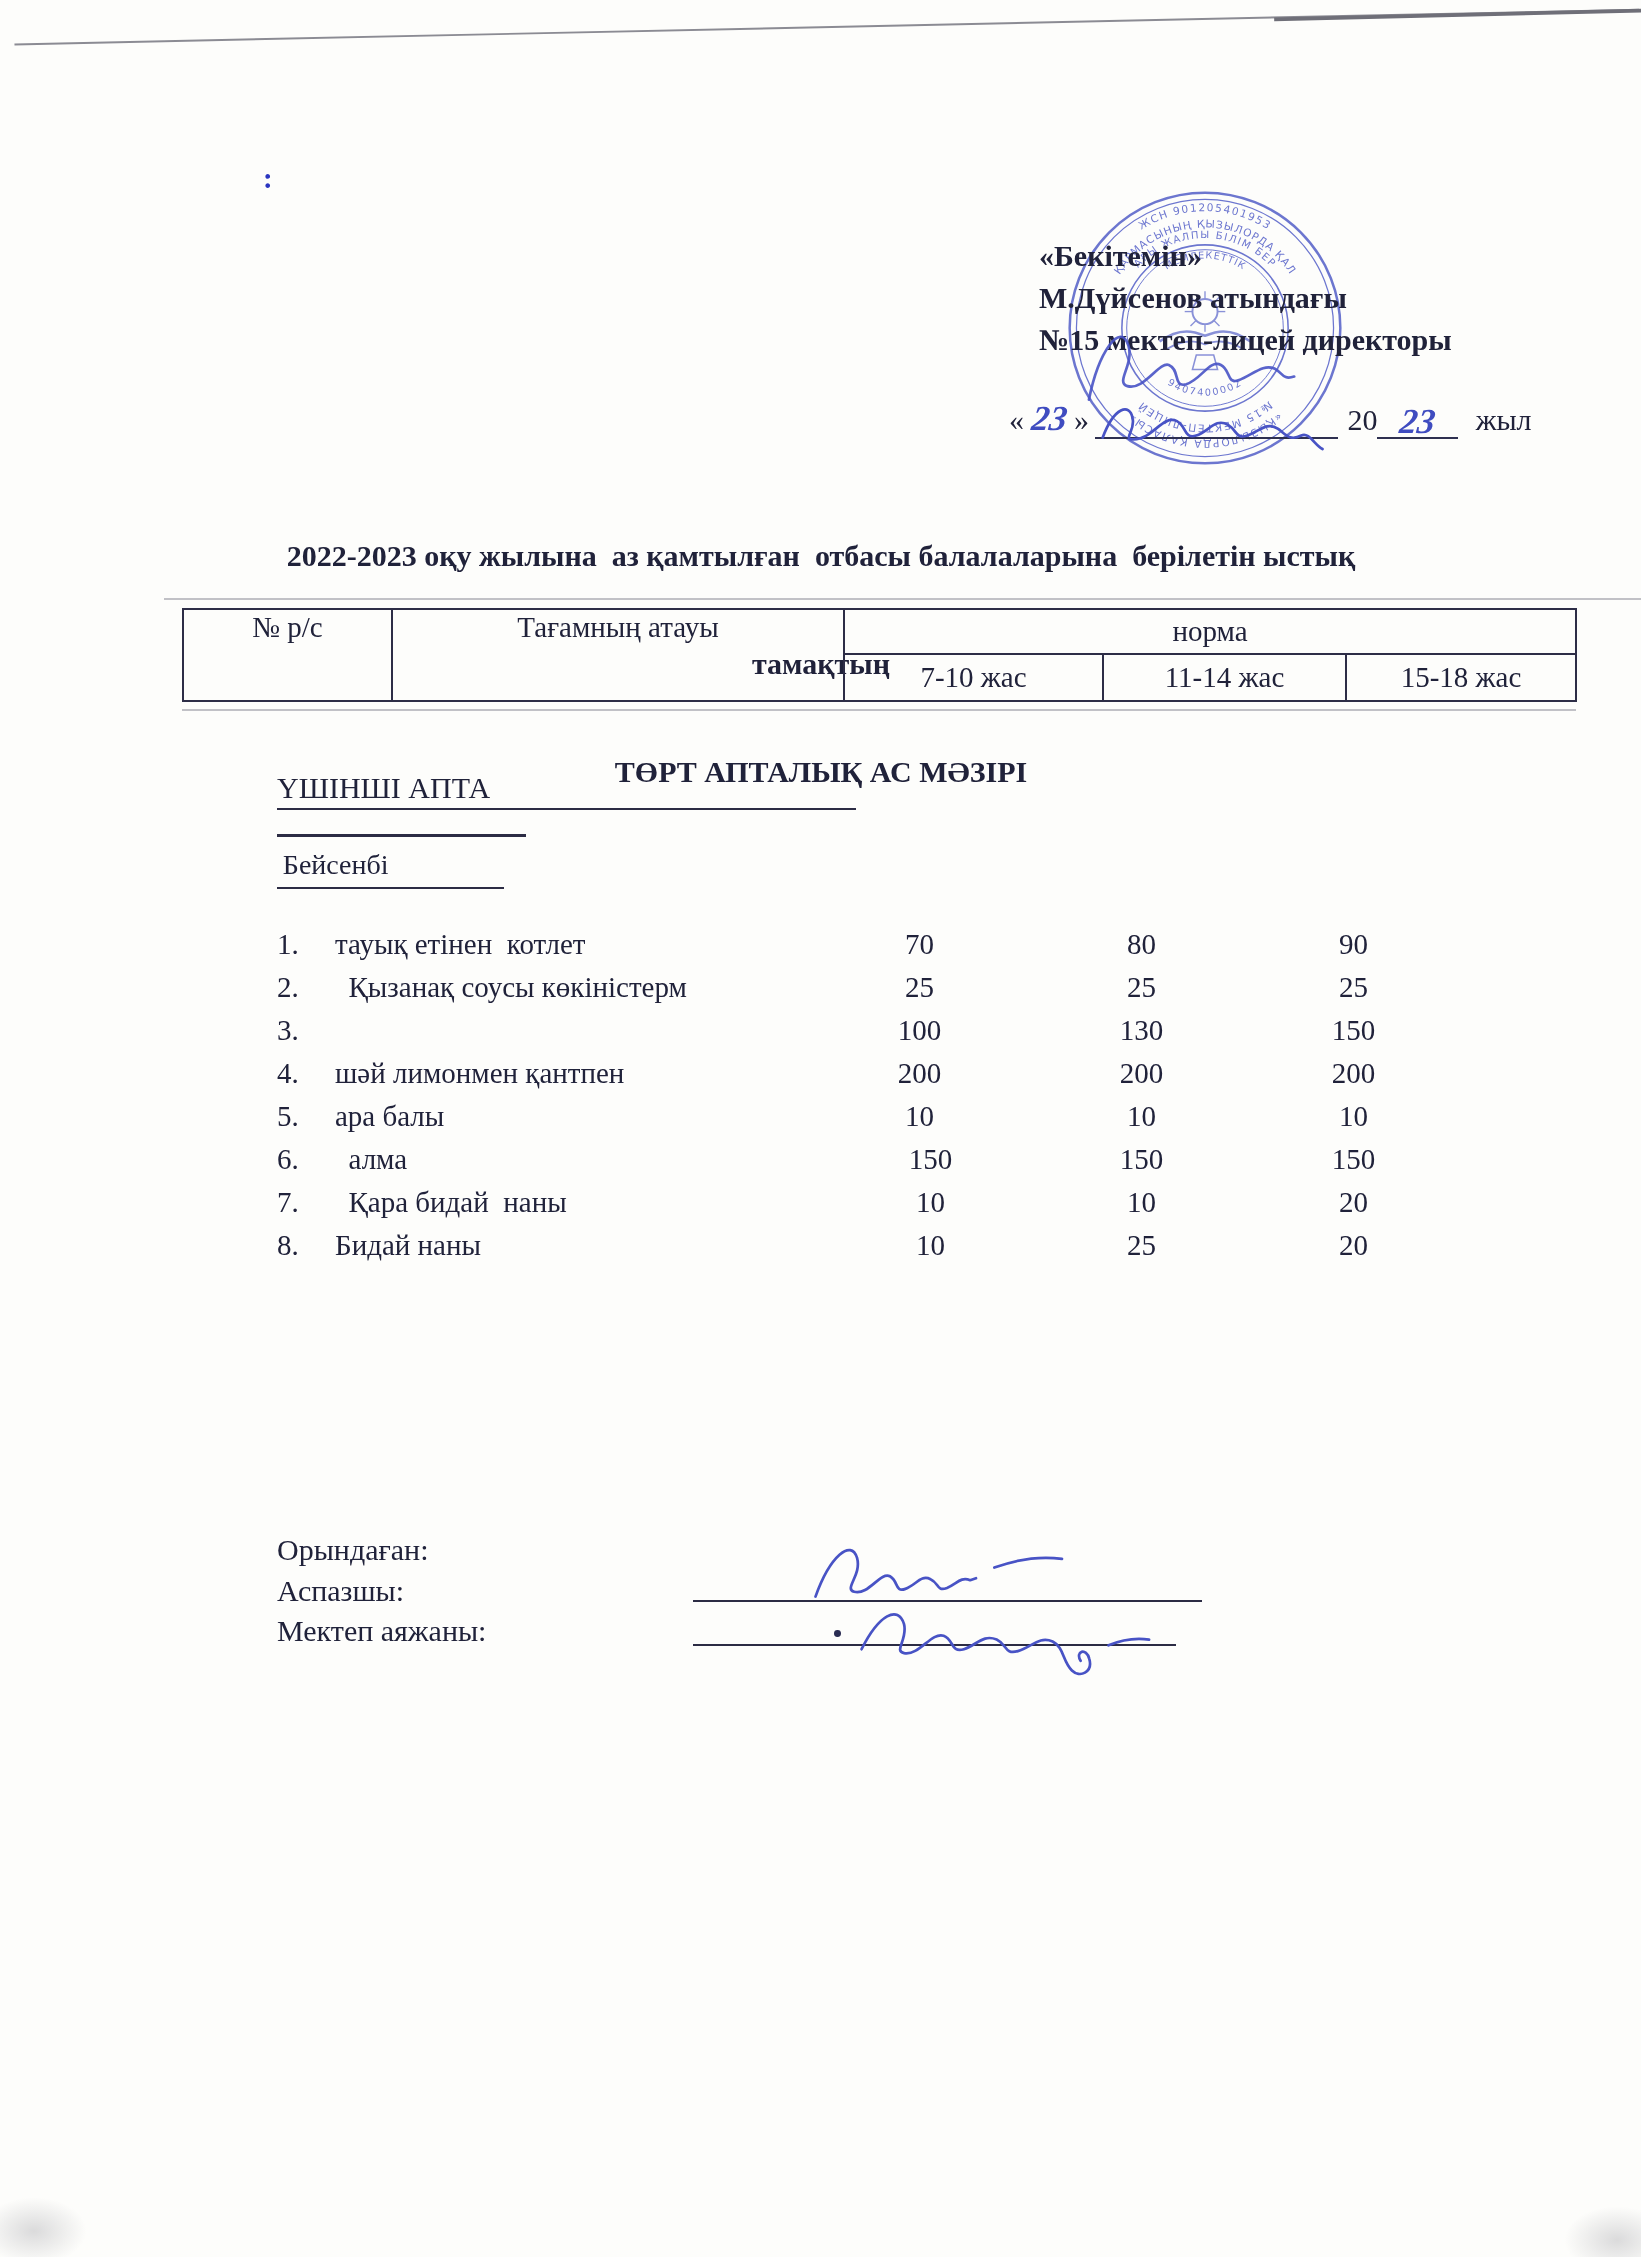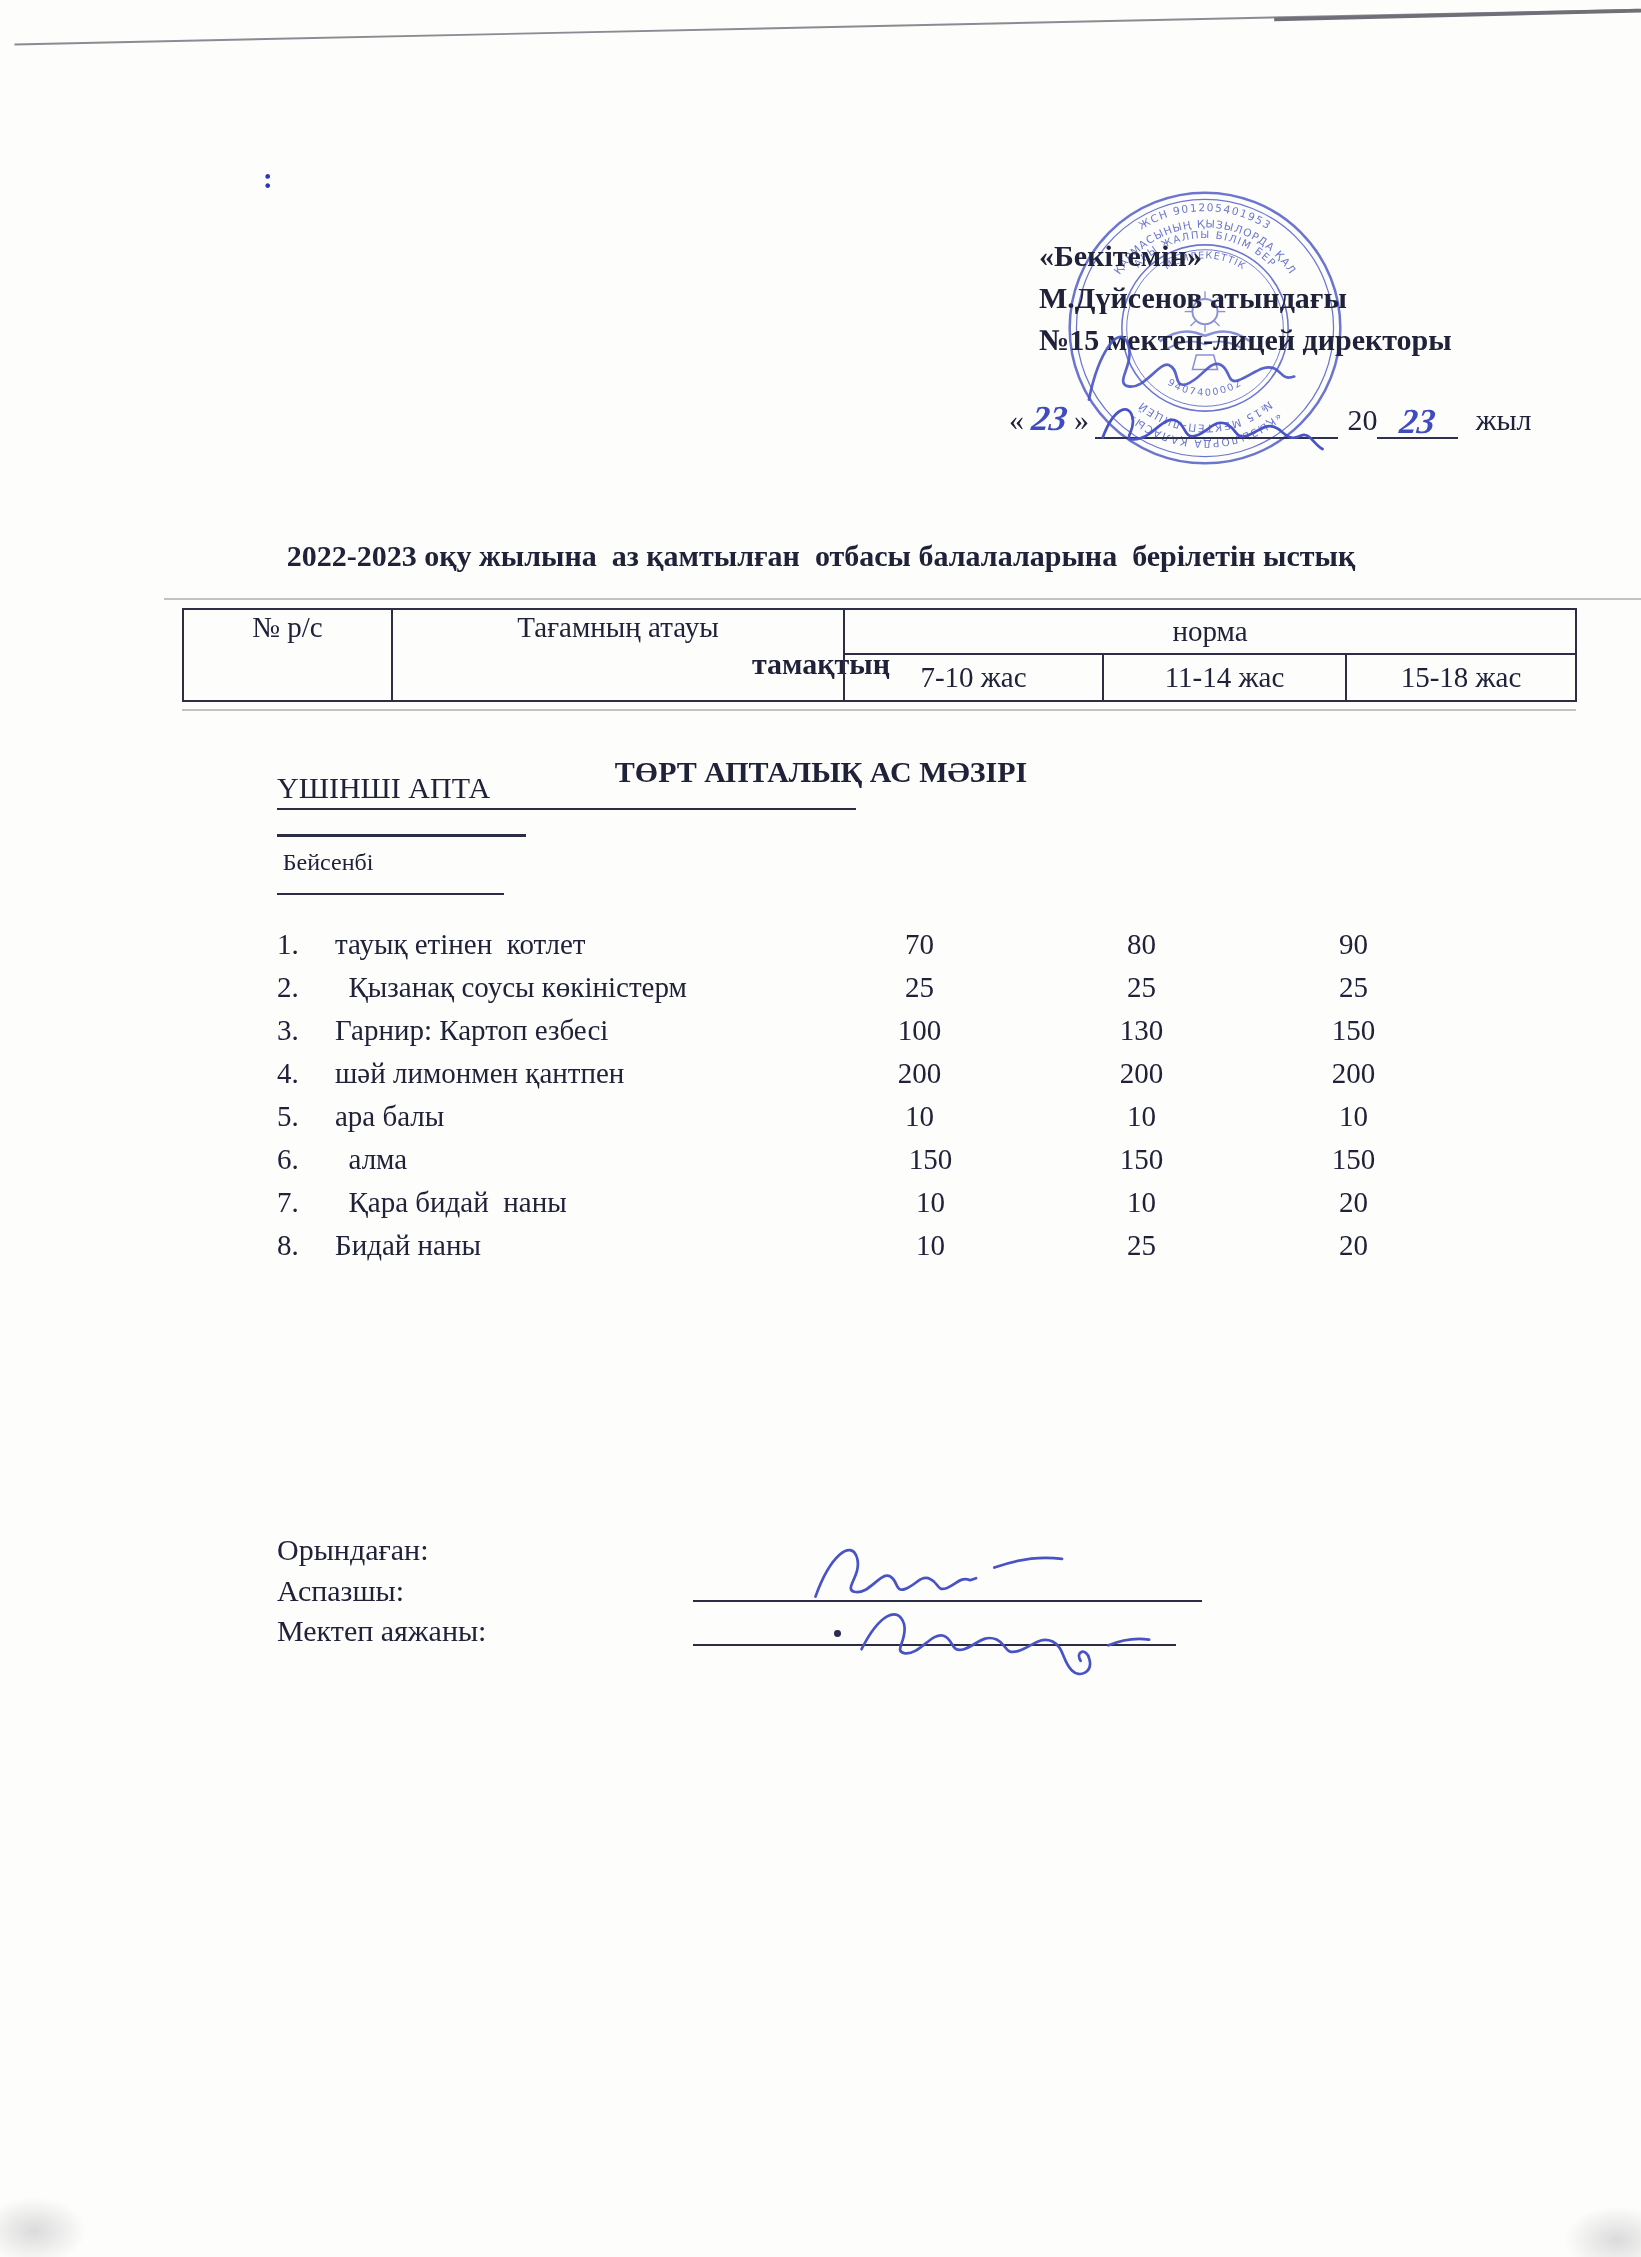--- a/index.html
+++ b/index.html
@@ -45,21 +45,21 @@
 
   
   .menu-table { left:182px; top:608px; border-collapse:collapse; table-layout:fixed; }
   .menu-table td { border:2.3px solid #2d2d46; font-size:29px; text-align:center; padding:0; }
   .menu-table .span2 { vertical-align:top; padding-top:1px; }
   .faint-line { background:#8f8f9b; opacity:.55; height:1.9px; }
 
   
   .week-heading { left:277px; top:771px; width:579px; font-size:30px; border-bottom:2.4px solid #2c2c44; padding-bottom:2.9px; }
   .day-rule { left:277px; top:834px; width:249px; height:2.9px; background:#2c2c44; }
-  .day-heading { left:277px; top:849px; width:227px; font-size:24px; border-bottom:2.4px solid #2c2c44; padding-bottom:17px; padding-left:5.8px; }
+  .day-heading { left:277px; top:849px; width:227px; font-size:28px; border-bottom:2.4px solid #2c2c44; padding-bottom:6px; padding-left:5.8px; }
 
   
   .menu-list { left:277px; top:923px; width:1255px; font-size:29px; }
   .menu-row { position:relative; height:43px; line-height:43px; }
   .mnum  { position:absolute; left:0; width:50px; }
   .mname { position:absolute; left:58px; width:541px; white-space:pre; }
   .mv1, .mv2, .mv3 { position:absolute; width:145px; text-align:center; }
   .mv1 { left:570px; } .mv2 { left:792px;text-align:center; } .mv3 { left:1004px; }
   .menu-row:nth-child(n+6) .mv1 { left:581px; }
   .menu-row:nth-child(2) .mname, .menu-row:nth-child(6) .mname, .menu-row:nth-child(7) .mname { padding-left:13.5px; }
@@ -188,21 +188,20 @@
     </div>
     <div class="menu-row">
       <span class="mnum">2.</span>
         <span class="mname">Қызанақ соусы көкіністерм</span>
         <span class="mv1">25</span>
         <span class="mv2">25</span>
         <span class="mv3">25</span>
     </div>
     <div class="menu-row">
       <span class="mnum">3.</span>
-        <span class="mname">Гарнир: Картоп езбесі</span>
         <span class="mv1">100</span>
         <span class="mv2">130</span>
         <span class="mv3">150</span>
     </div>
     <div class="menu-row">
       <span class="mnum">4.</span>
         <span class="mname">шәй лимонмен қантпен</span>
         <span class="mv1">200</span>
         <span class="mv2">200</span>
         <span class="mv3">200</span>

